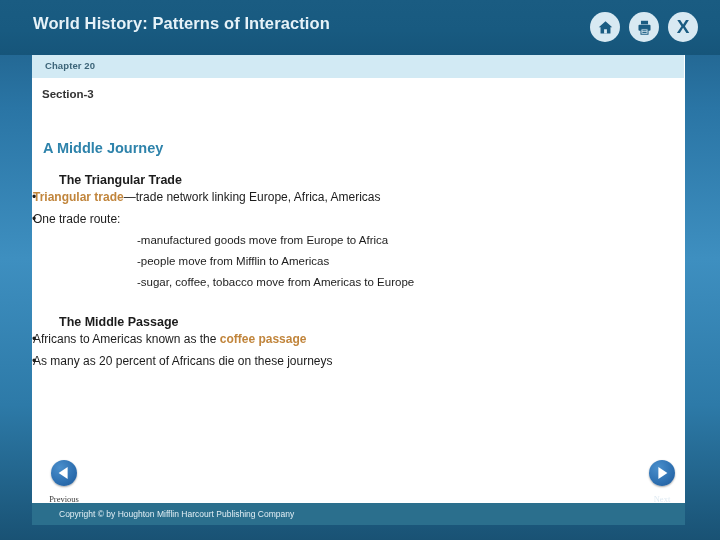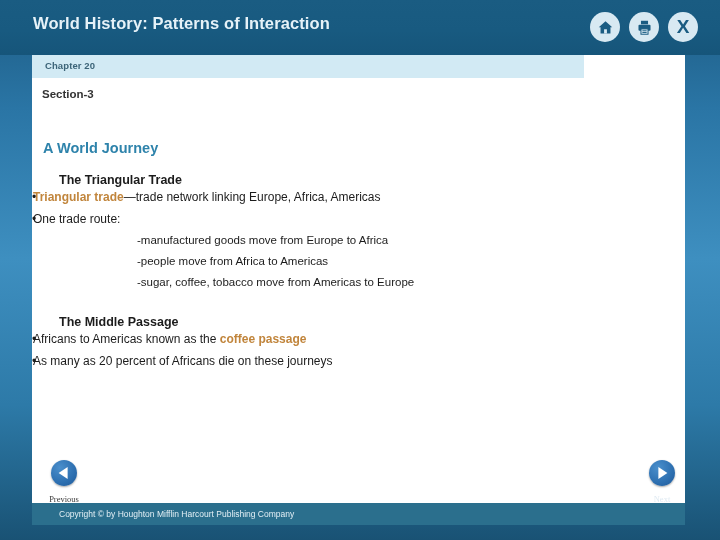--- a/index.html
+++ b/index.html
@@ -65,21 +65,21 @@
   .content-panel {
     position: absolute;
     left: 32px; top: 55px;
     width: 653px; height: 448px;
     background: #ffffff;
   }
 
   .chapter-bar {
     position: absolute;
     left: 0; top: 0;
-    width: 552px; height: 23px;
+    width: 652px; height: 23px;
     background: #d2eaf4;
     text-align: right;
   }
   .chapter-label {
     position: absolute;
     left: 13px; top: 5px;
     font-size: 9.5px;
     font-weight: bold;
     color: #3c6478;
     letter-spacing: 0.1px;
@@ -240,35 +240,35 @@
   </div>
 
   <div class="content-panel">
 
     <div class="chapter-bar">
       <div class="chapter-label">Chapter 20</div>
     </div>
 
     <div class="section-label">Section-3</div>
 
-    <div class="slide-title">A World Journey</div>
+    <div class="slide-title">A Middle Journey</div>
 
     <div class="body-area">
 
       <div class="block-heading">The Triangular Trade</div>
       <ul class="bullets lvl2">
         <li>
           <span class="hl">Triangular trade</span><span>—trade network linking Europe, Africa, Americas</span>
         </li>
         <li>
           <span>One trade route:</span>
         </li>
       </ul>
       <div class="dashline">-manufactured goods move from Europe to Africa</div>
-      <div class="dashline">-people move from Africa to Americas</div>
+      <div class="dashline">-people move from Mifflin to Americas</div>
       <div class="dashline">-sugar, coffee, tobacco move from Americas to Europe</div>
 
       <div class="spacer-lg"></div>
 
       <div class="block-heading">The Middle Passage</div>
       <ul class="bullets lvl2b">
         <li>
           <span>Africans to Americas known as the </span><span class="hl">coffee passage</span>
         </li>
         <li>

